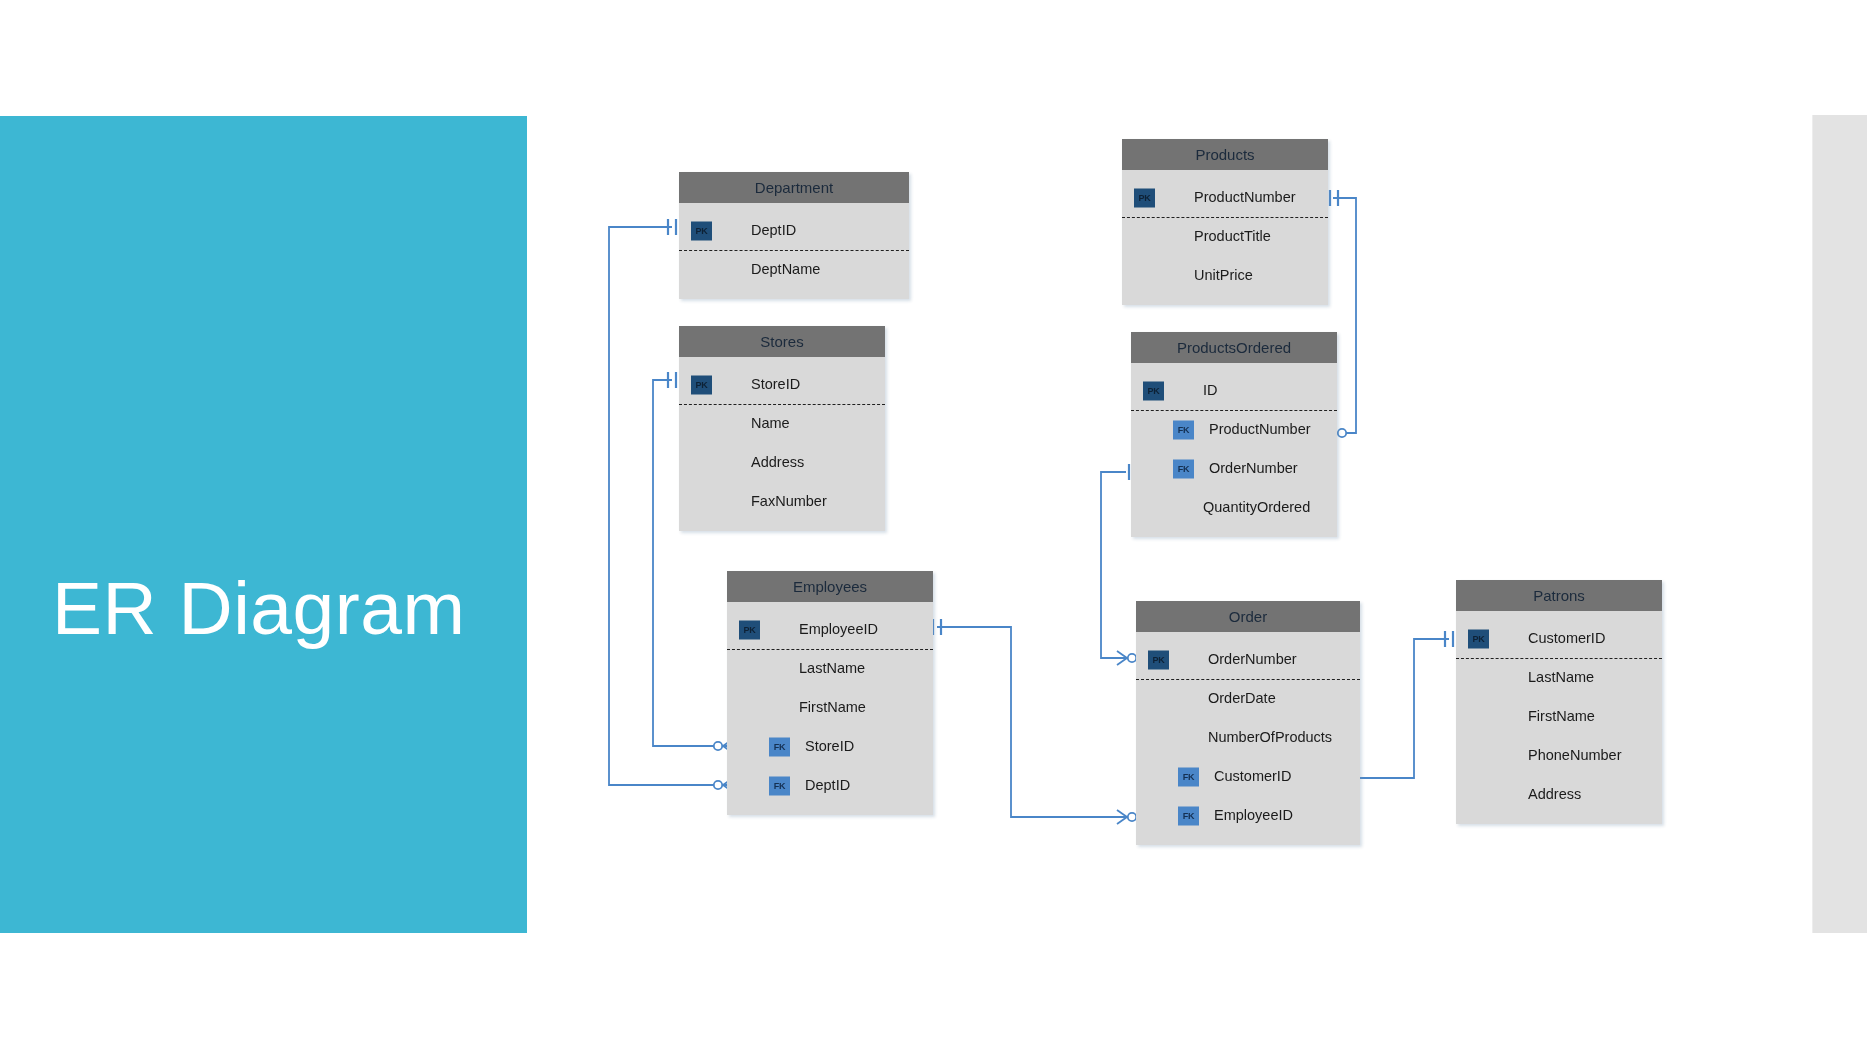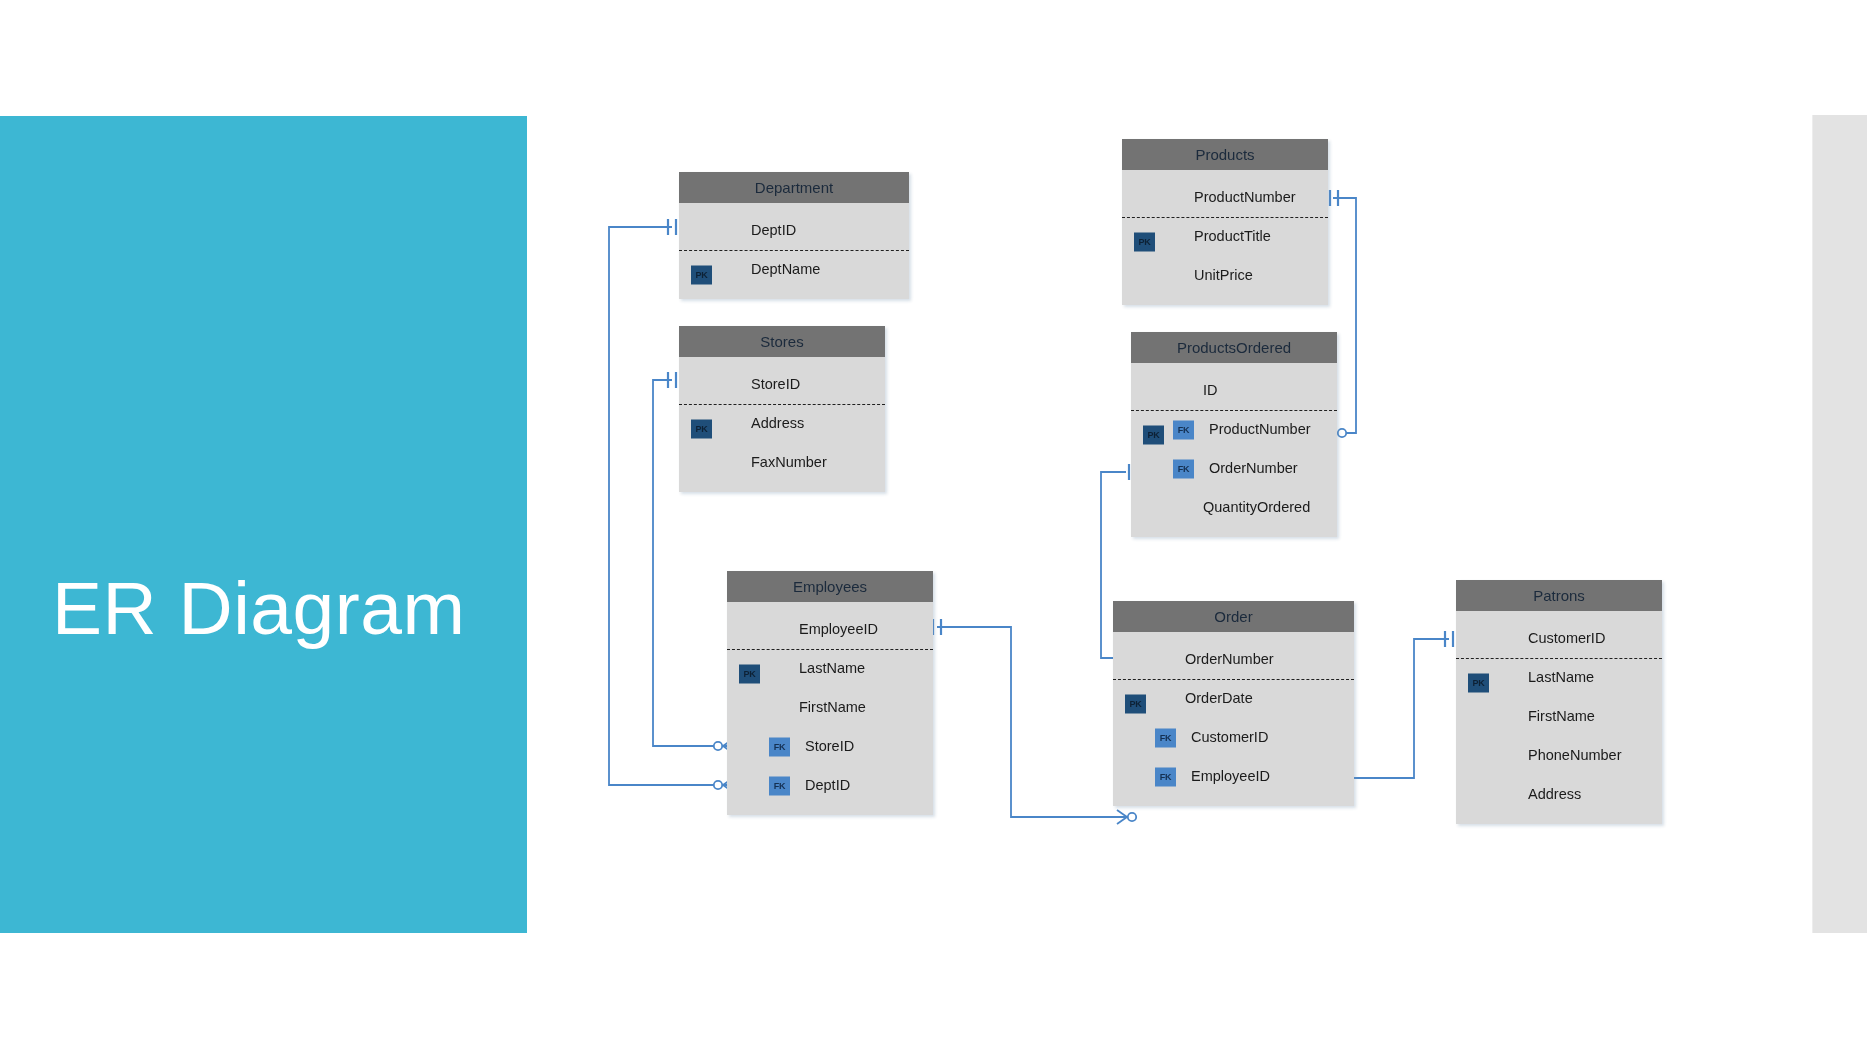--- a/index.html
+++ b/index.html
@@ -96,21 +96,20 @@
     font-size: 9px;
     line-height: 19px;
     text-align: center;
     color: #1B3350;
     font-weight: 700;
     letter-spacing: -0.2px;
   }
   .attr-row .keybadge.pk {
     background: #1F4E79;
     color: #0D2135;
-    margin-top: 44px;
   }
   .attr-row .keybadge.fk {
     background: #4A86C8;
     color: #143052;
   }
   .attr-row .attr-label {
     position: absolute;
     top: 0;
     line-height: 39px;
   }
@@ -204,20 +203,23 @@
       </div>
       <div class="entity" style="left: 679px; top: 326px; width: 206px;">
         <div class="ent-header">Stores</div>
         <div class="ent-body" style="padding-top: 8px; padding-bottom: 10px;">
           <div class="attr-row">
             <span class="keybadge pk" style="left: 12px;">PK</span>
             <span class="attr-label" style="left: 72px;">StoreID</span>
           </div>
           <div class="divider" style="top: 47px;"></div>
           <div class="attr-row">
+            <span class="attr-label" style="left: 72px;">Name</span>
+          </div>
+          <div class="attr-row">
             <span class="attr-label" style="left: 72px;">Address</span>
           </div>
           <div class="attr-row">
             <span class="attr-label" style="left: 72px;">FaxNumber</span>
           </div>
         </div>
       </div>
       <div class="entity" style="left: 727px; top: 571px; width: 206px;">
         <div class="ent-header">Employees</div>
         <div class="ent-body" style="padding-top: 8px; padding-bottom: 10px;">
@@ -272,30 +274,33 @@
           </div>
           <div class="attr-row">
             <span class="keybadge fk" style="left: 42px;">FK</span>
             <span class="attr-label" style="left: 78px;">OrderNumber</span>
           </div>
           <div class="attr-row">
             <span class="attr-label" style="left: 72px;">QuantityOrdered</span>
           </div>
         </div>
       </div>
-      <div class="entity" style="left: 1113px; top: 601px; width: 241px;">
+      <div class="entity" style="left: 1136px; top: 601px; width: 224px;">
         <div class="ent-header">Order</div>
         <div class="ent-body" style="padding-top: 8px; padding-bottom: 10px;">
           <div class="attr-row">
             <span class="keybadge pk" style="left: 12px;">PK</span>
             <span class="attr-label" style="left: 72px;">OrderNumber</span>
           </div>
           <div class="divider" style="top: 47px;"></div>
           <div class="attr-row">
             <span class="attr-label" style="left: 72px;">OrderDate</span>
+          </div>
+          <div class="attr-row">
+            <span class="attr-label" style="left: 72px;">NumberOfProducts</span>
           </div>
           <div class="attr-row">
             <span class="keybadge fk" style="left: 42px;">FK</span>
             <span class="attr-label" style="left: 78px;">CustomerID</span>
           </div>
           <div class="attr-row">
             <span class="keybadge fk" style="left: 42px;">FK</span>
             <span class="attr-label" style="left: 78px;">EmployeeID</span>
           </div>
         </div>

